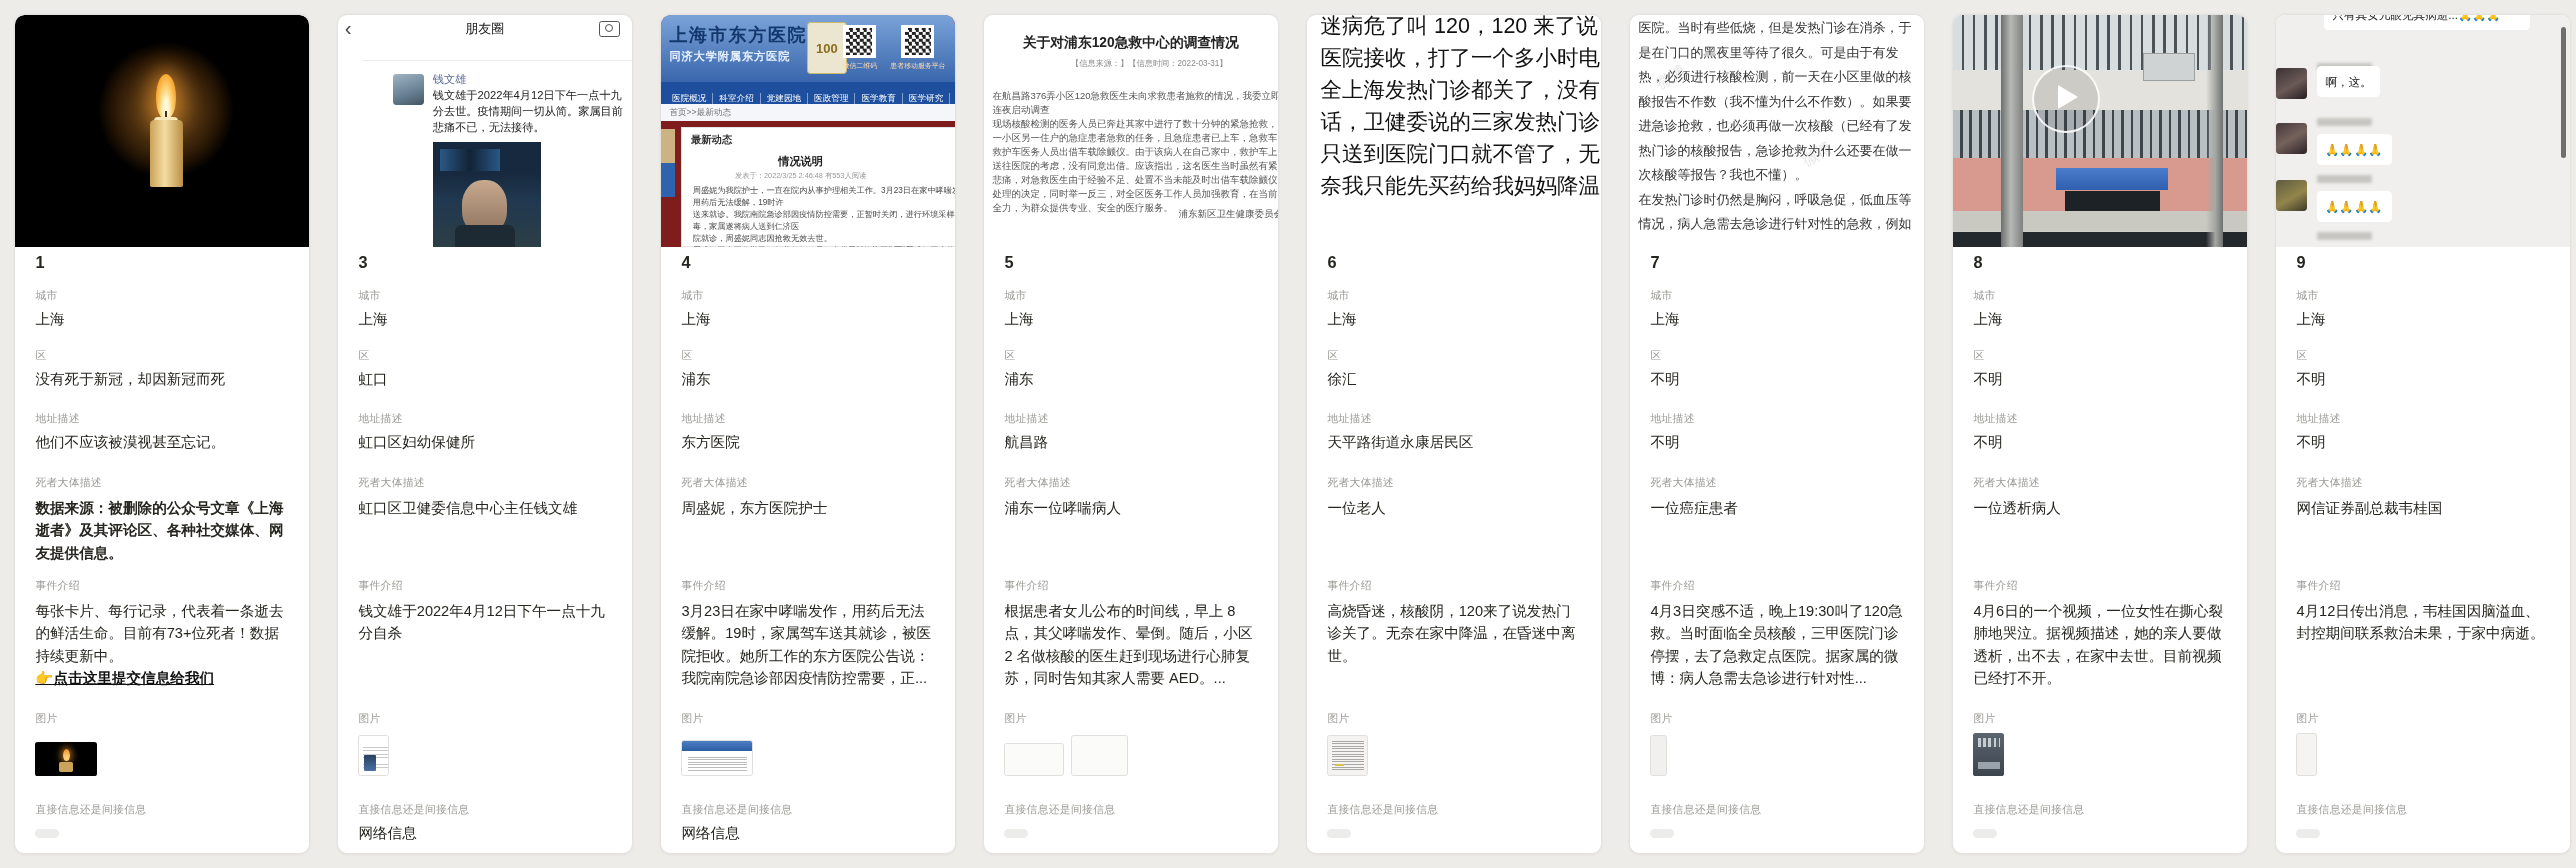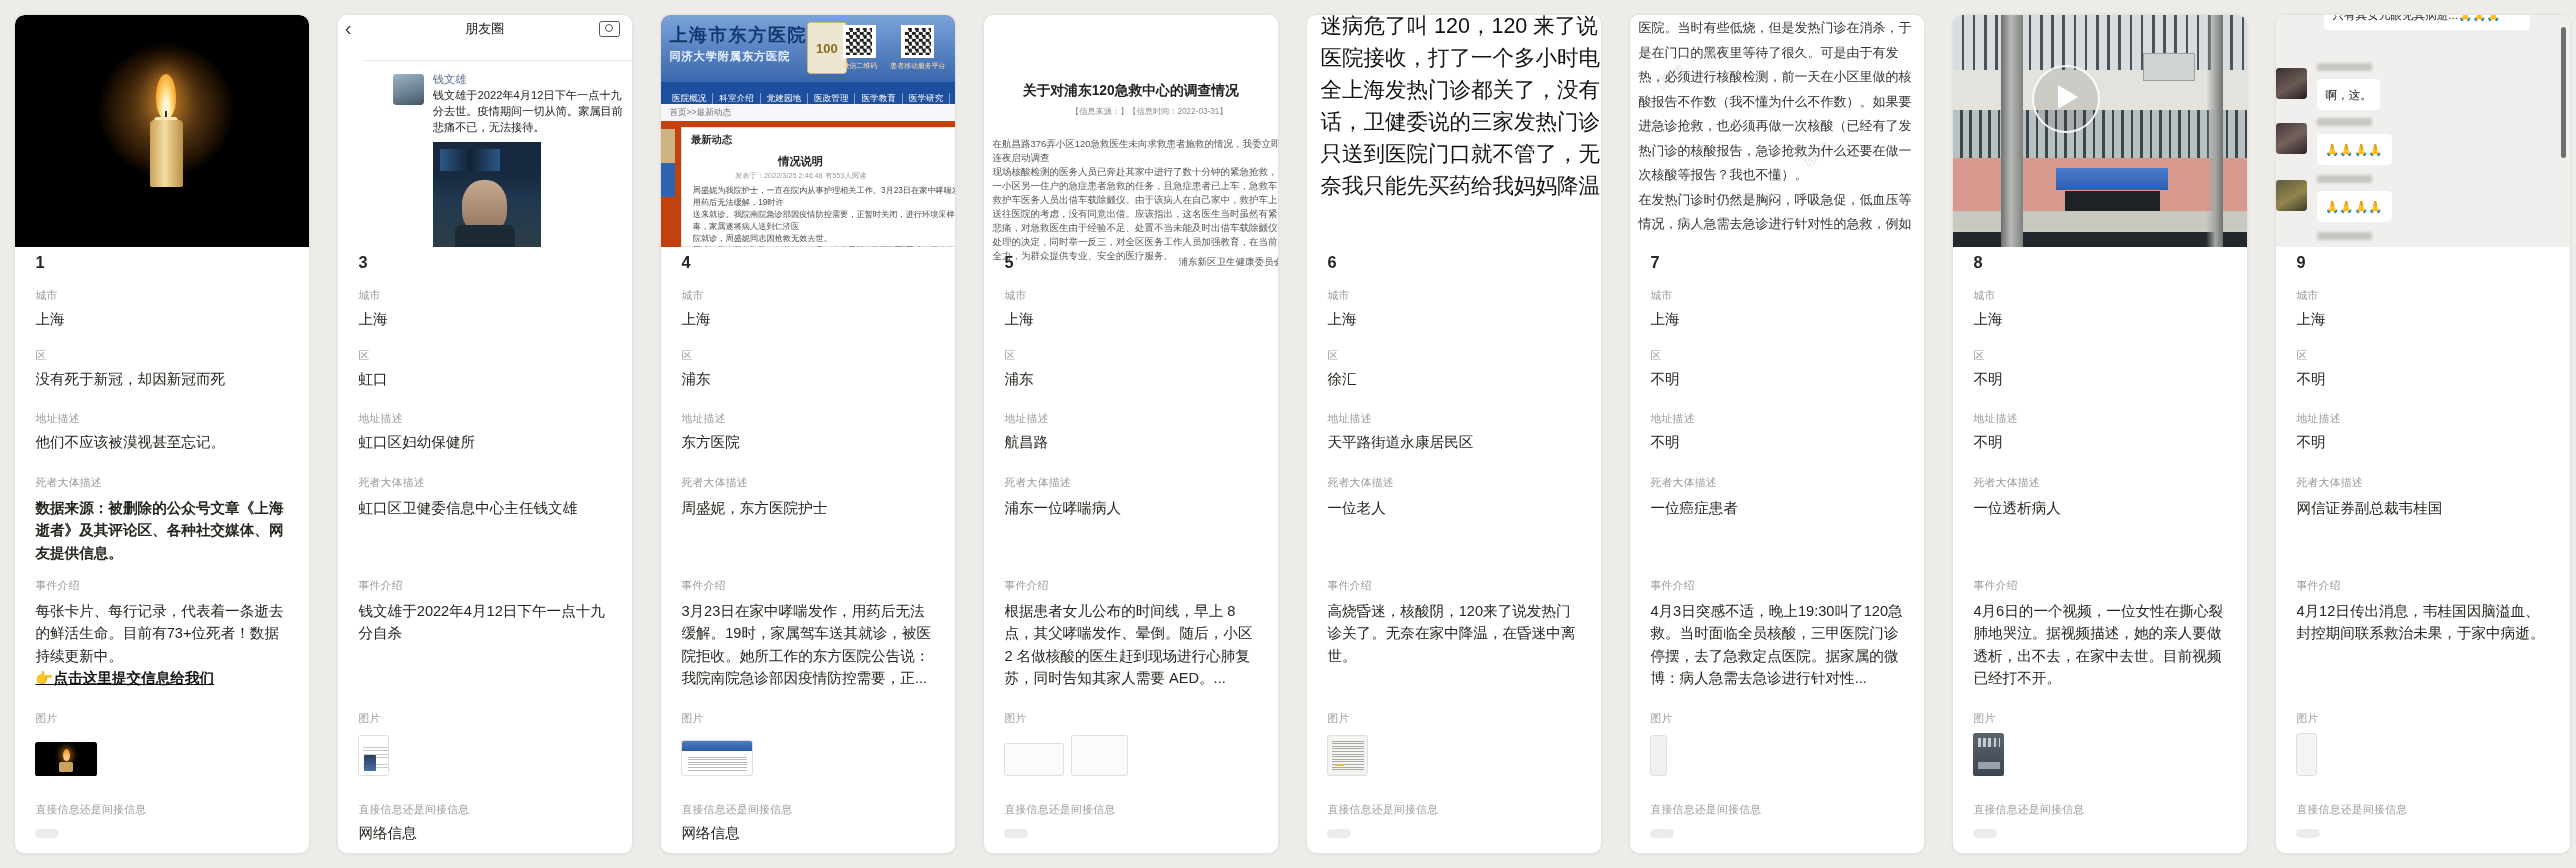--- a/index.html
+++ b/index.html
@@ -67,21 +67,21 @@
   .m-cam::after{content:"";position:absolute;left:5.2px;top:2.6px;width:6px;height:6px;border:1.4px solid #555;border-radius:50%;}
   .m-div{position:absolute;left:24px;right:0;top:45px;height:0.9px;background:#ececec;}
   .m-avatar{position:absolute;left:55px;top:59px;width:31px;height:31px;border-radius:3.4px;background:linear-gradient(160deg,#9fb4c4,#677f92 60%,#44545f);}
   .m-name{position:absolute;left:95px;top:57px;font-size:11.2px;color:#576b95;}
   .m-text{position:absolute;left:95px;top:72px;width:198px;font-size:11.2px;line-height:16.3px;color:#222;}
   .m-photo{position:absolute;left:95px;top:127px;width:108px;height:105px;background:linear-gradient(180deg,#17293e 0 30%,#203850 55%,#2c3e46);overflow:hidden;}
   .m-photo i{position:absolute;left:6.9px;top:6.9px;width:60px;height:22.4px;background:linear-gradient(90deg,#2c5d8f,#123,#2c5d8f);opacity:.9;}
   .m-photo b{position:absolute;left:29px;top:38px;width:45px;height:53px;border-radius:46% 46% 40% 40%;background:linear-gradient(#c7a98e,#8f7460);}
   .m-photo u{position:absolute;left:22.4px;top:83px;width:60px;height:26px;background:#1d2a33;border-radius:6.9px 6.9px 0 0;}
   
-  .hero-site{background:#c2410c;}
+  .hero-site{background:#7f1d1d;}
   .s-head{position:absolute;left:0;top:0;right:0;height:67px;background:linear-gradient(#7aa3d8,#3a67ad);}
   .s-name{position:absolute;left:8.6px;top:8.6px;font-size:18px;font-weight:bold;color:#13386e;letter-spacing:1.7px;font-family:"Liberation Serif","DejaVu Serif",serif;}
   .s-sub{position:absolute;left:8.6px;top:34px;font-size:11.2px;font-weight:bold;color:#e8f1ff;letter-spacing:0.9px;}
   .s-badge{position:absolute;left:146px;top:6.9px;width:40px;height:52px;background:#ece5cf;border-radius:3.4px;color:#8a6d1f;font-weight:bold;font-size:13px;text-align:center;line-height:52px;border:1.7px solid #cdb96e;box-sizing:border-box;}
   .s-qr{position:absolute;top:10.3px;width:33px;height:33px;background:#fff;}
   .s-qr i{position:absolute;left:3.4px;top:3.4px;right:3.4px;bottom:3.4px;background:repeating-conic-gradient(#222 0 25%,#fff 0 50%);background-size:6.9px 6.9px;}
   .s-qr1{right:79px}.s-qr2{right:20.6px}
   .s-qrlb{position:absolute;top:46px;font-size:6.9px;color:#ffd9b0;width:60px;text-align:center;}
   .s-qrlb1{right:65px}.s-qrlb2{right:6.9px}
   .s-nav{position:absolute;left:0;top:67px;right:0;height:22.4px;background:#1d4f9e;color:#fff;font-size:8.6px;display:flex;align-items:center;padding-left:5.2px;white-space:nowrap;overflow:hidden;}
@@ -89,21 +89,21 @@
   .s-crumb{position:absolute;left:0;top:89px;right:0;height:17px;background:#f4f6f9;font-size:8.6px;color:#777;line-height:17px;padding-left:8.6px;}
   .s-side1{position:absolute;left:0;top:114px;width:13.8px;height:34px;background:#cdb382;}
   .s-side2{position:absolute;left:0;top:148px;width:13.8px;height:34px;background:#2f63ae;}
   .s-box{position:absolute;left:20.6px;top:112px;right:-34px;bottom:0;background:#fff;border:0.9px solid #e4e4e4;}
   .s-boxtitle{position:absolute;left:8.6px;top:5.2px;font-size:10.3px;font-weight:bold;color:#333;}
   .s-art-title{position:absolute;left:0;right:69px;top:26px;text-align:center;font-size:11.2px;font-weight:bold;color:#222;}
   .s-art-meta{position:absolute;left:0;right:69px;top:43px;text-align:center;font-size:7.3px;color:#999;}
   .s-body{position:absolute;left:10.3px;right:8.6px;top:57px;font-size:8.2px;line-height:12px;color:#4a4a4a;}
   .s-sig{position:absolute;right:77px;top:117px;text-align:right;font-size:8.2px;color:#4a4a4a;line-height:12px;}
   
-  .hero-doc{background:#fff;margin-top:48px;}
+  .hero-doc{background:#fff;}
   .d-title{position:absolute;left:0;right:0;top:19px;text-align:center;font-size:13.8px;font-weight:bold;color:#222;}
   .d-meta{position:absolute;left:0;right:0;top:43px;text-align:center;font-size:8.2px;color:#8a8a8a;padding-left:37px;}
   .d-body{position:absolute;left:8.6px;right:-5.2px;top:74px;font-size:9.5px;line-height:14px;color:#555;}
   .d-sig{position:absolute;right:-5.2px;top:193px;font-size:9.5px;color:#555;}
   
   .hero-text6{background:#fff;}
   .t6{position:absolute;left:13.8px;top:-5.2px;font-size:21.5px;line-height:32px;color:#111;white-space:nowrap;}
   .hero-text7{background:#fff;}
   .t7{position:absolute;left:8.6px;top:1.7px;font-size:13px;line-height:24.5px;color:#333;white-space:nowrap;}
   .wm{position:absolute;font-size:15.5px;color:rgba(150,150,150,.25);transform:rotate(-30deg);}
@@ -424,21 +424,21 @@
     <div class="f r-dirV">
         <div class="pill"></div>
       </div>
   </article>
 
   <article class="card">
     <div class="hero hero-chat">
       <div class="c-bub" style="left:48px;top:-15.5px;width:189px;">只有其女儿眼见其病逝...🙏🙏🙏</div>
       <div class="c-name" style="left:41px;top:48px;"></div>
       <div class="c-av c-av1"></div>
-      <div class="c-bub" style="left:41px;top:64px;">啊，这。</div>
+      <div class="c-bub" style="left:41px;top:51px;">啊，这。</div>
       <div class="c-name" style="left:41px;top:103px;"></div>
       <div class="c-av c-av2"></div>
       <div class="c-bub" style="left:41px;top:119px;">🙏🙏🙏🙏</div>
       <div class="c-name" style="left:41px;top:160px;"></div>
       <div class="c-av c-av3"></div>
       <div class="c-bub" style="left:41px;top:176px;">🙏🙏🙏🙏</div>
       <div class="c-name" style="left:41px;top:217px;"></div>
       <div class="c-scroll"></div>
     </div>
     <div class="f r-num num">9</div>

